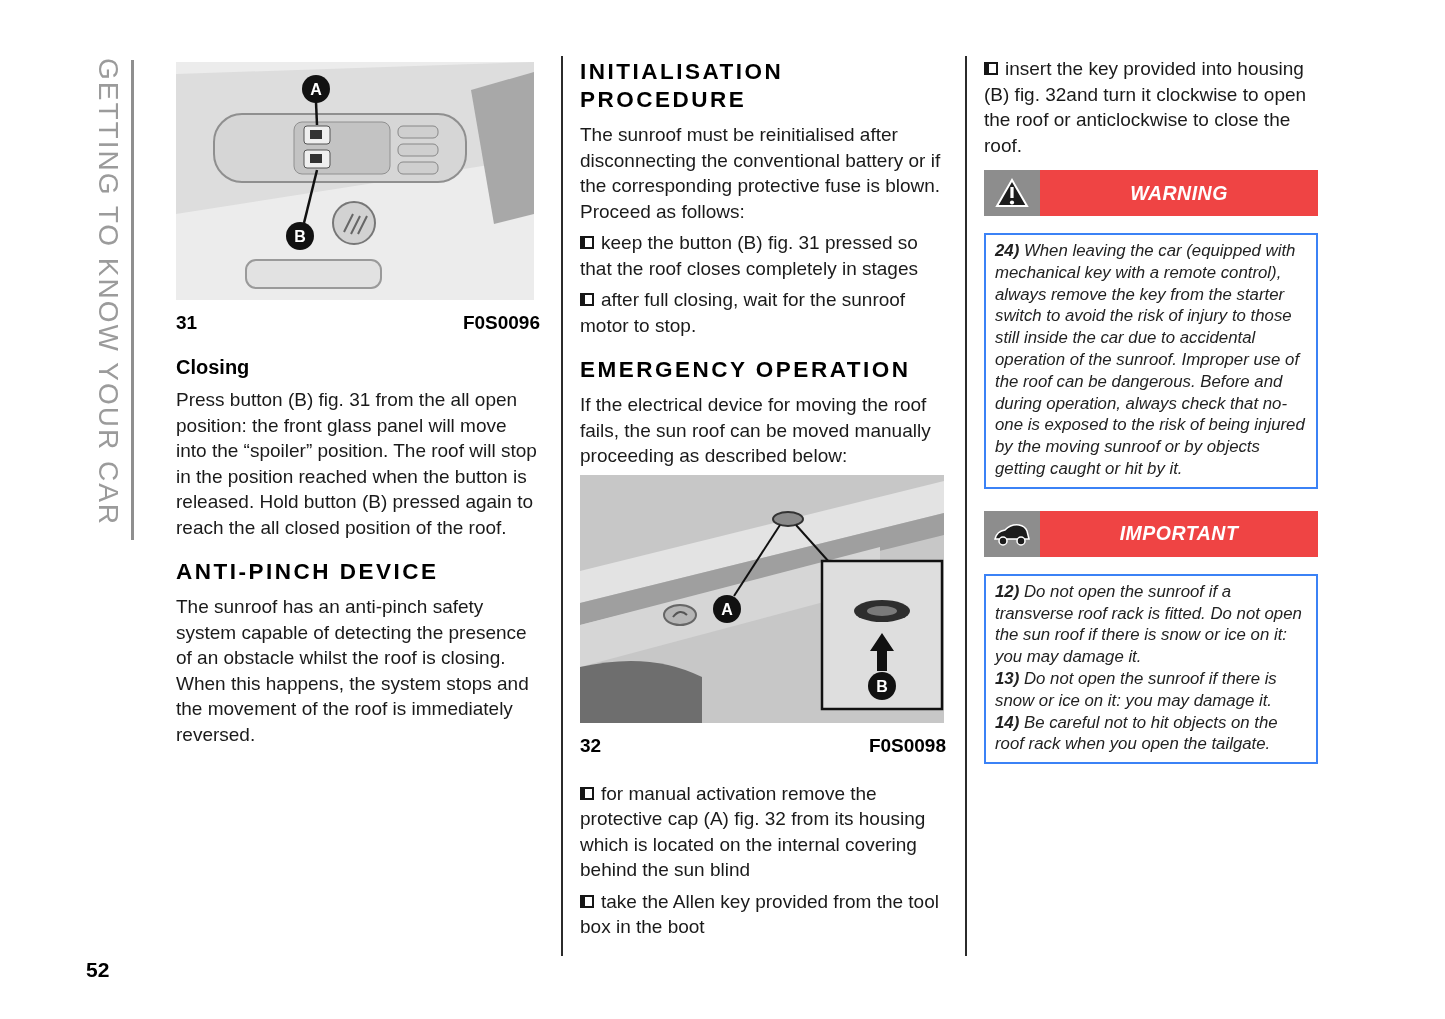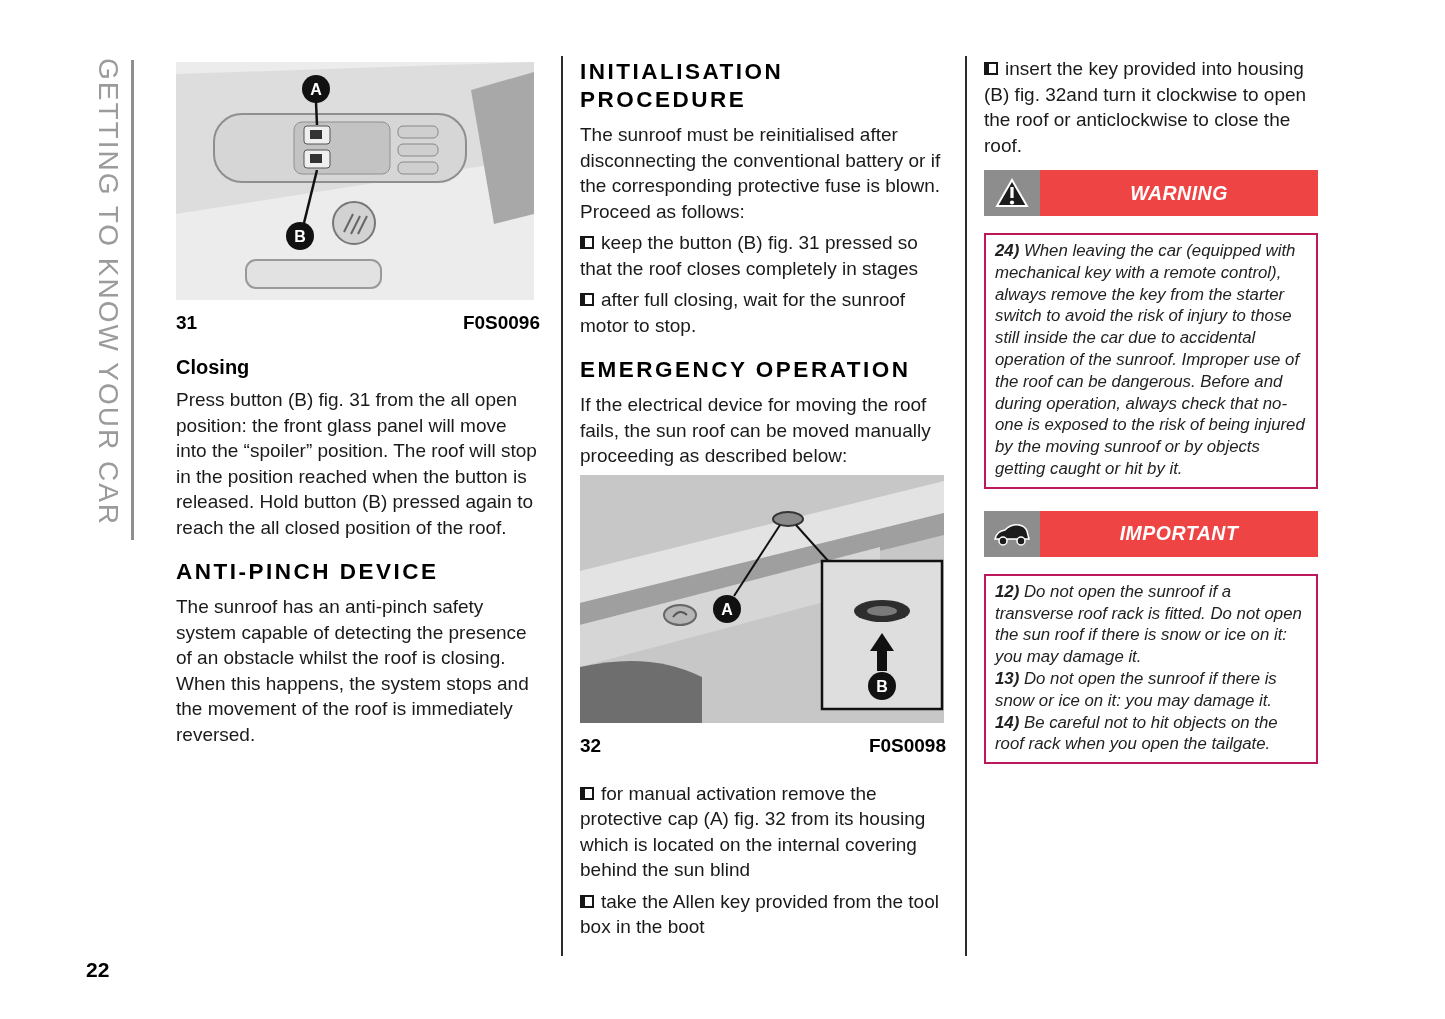--- a/index.html
+++ b/index.html
@@ -33,33 +33,33 @@
   figure{margin:0;}
   .figcap{display:flex;justify-content:space-between;font-size:19px;font-weight:bold;
         color:#000;margin:8px 0 0;}
   .after-fig{margin-top:24px;}
 
   .note-bar{display:flex;height:46px;margin:12px 0 17px;}
   .icon-cell{width:56px;background:#8d8d8d;display:flex;align-items:center;justify-content:center;}
   .bar-rest{flex:1;background:#ef4444;display:flex;align-items:center;justify-content:center;}
   .bar-title{color:#ffffff;font-weight:bold;font-style:italic;font-size:19.5px;letter-spacing:.5px;}
 
-  .note-box{border:2px solid #be185d;padding:5px 9px 7px;font-style:italic;font-size:16.8px;
+  .note-box{border:2px solid #3b82f6;padding:5px 9px 7px;font-style:italic;font-size:16.8px;
         line-height:21.8px;color:#222;}
   .note-box p{margin:0;}
   .mb10{margin-bottom:10px;}
 </style>
 </head>
 <body>
 
 <div class="page">
 
   <div class="sidebar-text">GETTING TO KNOW YOUR CAR</div>
   <div class="sidebar-rule"></div>
-  <div class="page-number">22</div>
+  <div class="page-number">52</div>
 
   <div class="divider d1"></div>
   <div class="divider d2"></div>
 
   <div class="col col1">
     <figure>
       <svg width="358" height="238" viewBox="0 0 358 238">
         <rect width="358" height="238" fill="#ececec"></rect>
         <polygon points="0,12 358,0 358,96 0,152" fill="#dddddd"></polygon>
         <polygon points="295,28 358,10 358,152 318,162" fill="#a8a8a8"></polygon>

